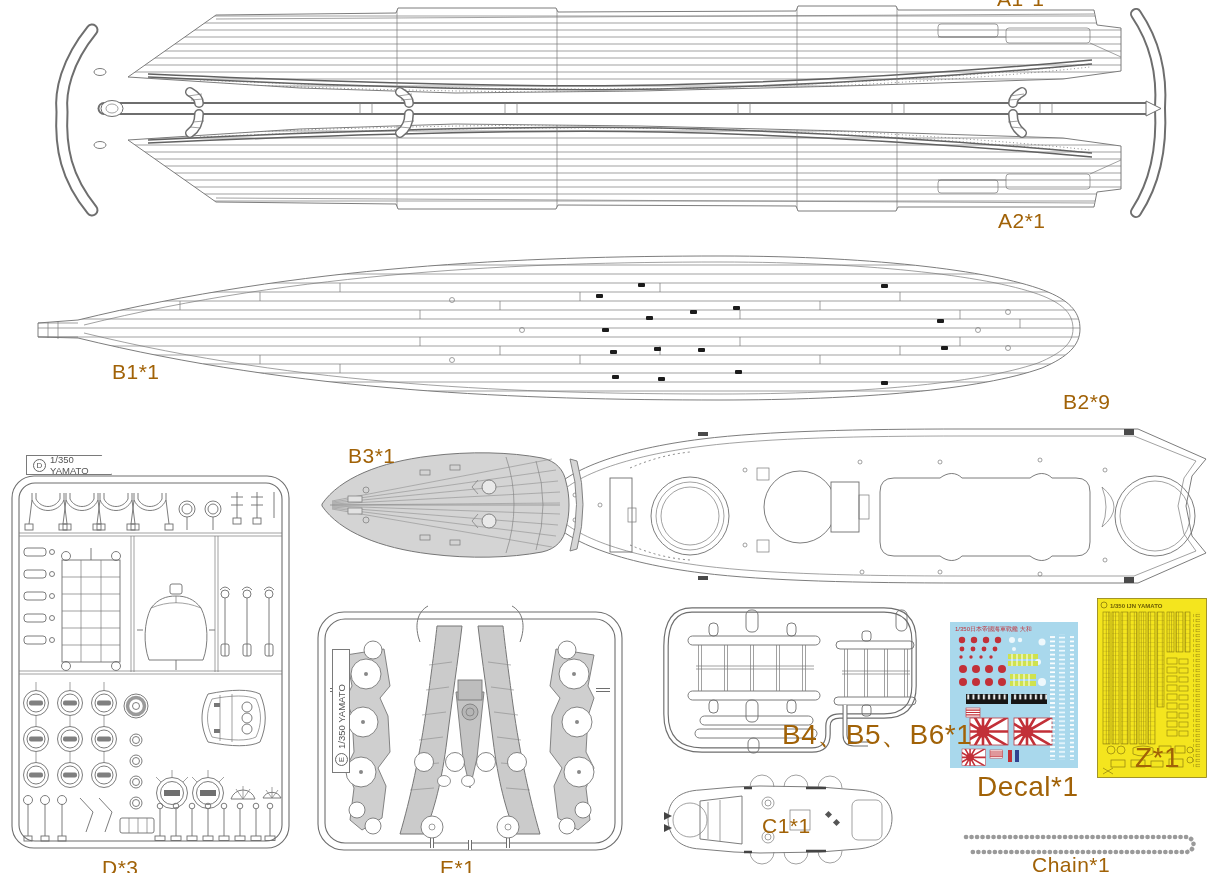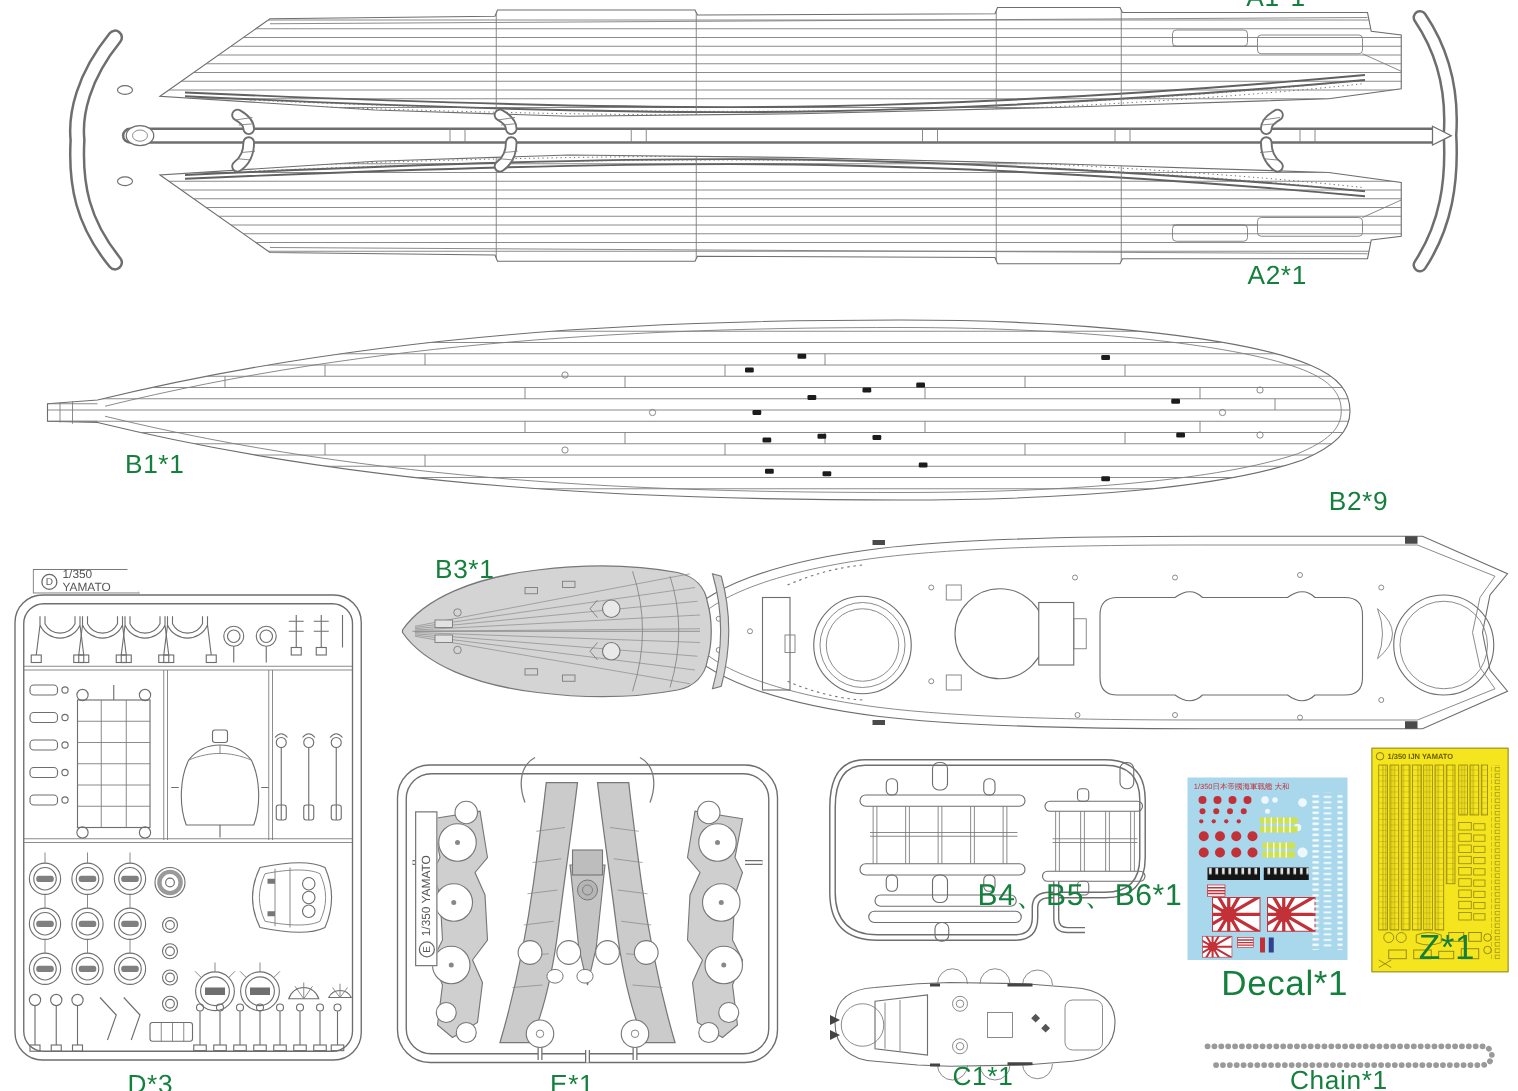--- a/index.html
+++ b/index.html
@@ -1,19 +1,19 @@
 <!DOCTYPE html>
 <html><head>
 <meta charset="utf-8">
 <style>
   html,body{margin:0;padding:0;background:#ffffff;}
   .canvas{position:relative;width:1214px;height:873px;background:#ffffff;overflow:hidden;
           font-family:"Liberation Sans",sans-serif;}
   .canvas svg{position:absolute;overflow:visible;}
-  .part-label{position:absolute;color:#15803d;font-size:21px;letter-spacing:.5px;white-space:nowrap;}
+  .part-label{position:absolute;color:#a16207;font-size:21px;letter-spacing:.5px;white-space:nowrap;}
   .part-label.big{font-size:28px;}
   .tag{position:absolute;background:#fff;border:1.2px solid #7a7a7a;color:#555;
        display:flex;align-items:center;gap:4px;padding:0 6px;font-size:9.5px;box-sizing:border-box;}
   .tag .circ{display:inline-block;width:11px;height:11px;border:1px solid #666;border-radius:50%;
        font-size:8px;line-height:11px;text-align:center;flex:0 0 auto;color:#555;}
   .tag-d{left:26px;top:455px;width:86px;height:20px;clip-path:polygon(0 0,88% 0,100% 100%,0 100%);}
   .tag-e{left:332px;top:773px;width:124px;height:18px;transform:rotate(-90deg);transform-origin:0 0;}
   .sheet{position:absolute;}
   .ln{stroke:#6e6e6e;fill:none;stroke-width:.9;}
   .thin{stroke:#7a7a7a;fill:none;stroke-width:.7;}
@@ -591,24 +591,24 @@
     <span class="circ">D</span>
     <span>1/350 YAMATO</span>
   </div>
   <div class="tag tag-e">
     <span class="circ">E</span>
     <span>1/350 YAMATO</span>
   </div>
 
   <div class="part-label" style="left:997px;top:-13px">A1*1</div>
   <div class="part-label" style="left:998px;top:209px">A2*1</div>
-  <div class="part-label" style="left:100px;top:360px">B1*1</div>
+  <div class="part-label" style="left:112px;top:360px">B1*1</div>
   <div class="part-label" style="left:1063px;top:390px">B2*9</div>
   <div class="part-label" style="left:348px;top:444px">B3*1</div>
-  <div class="part-label" style="left:782px;top:700px;font-size:24px">B4、B5、B6*1</div>
-  <div class="part-label" style="left:762px;top:850px">C1*1</div>
+  <div class="part-label" style="left:782px;top:716px;font-size:28px">B4、B5、B6*1</div>
+  <div class="part-label" style="left:762px;top:814px">C1*1</div>
   <div class="part-label" style="left:102px;top:856px">D*3</div>
   <div class="part-label" style="left:440px;top:856px">E*1</div>
   <div class="part-label big" style="left:977px;top:771px">Decal*1</div>
   <div class="part-label big" style="left:1135px;top:742px">Z*1</div>
   <div class="part-label" style="left:1032px;top:853px">Chain*1</div>
 
 </div>
 
 </body></html>

